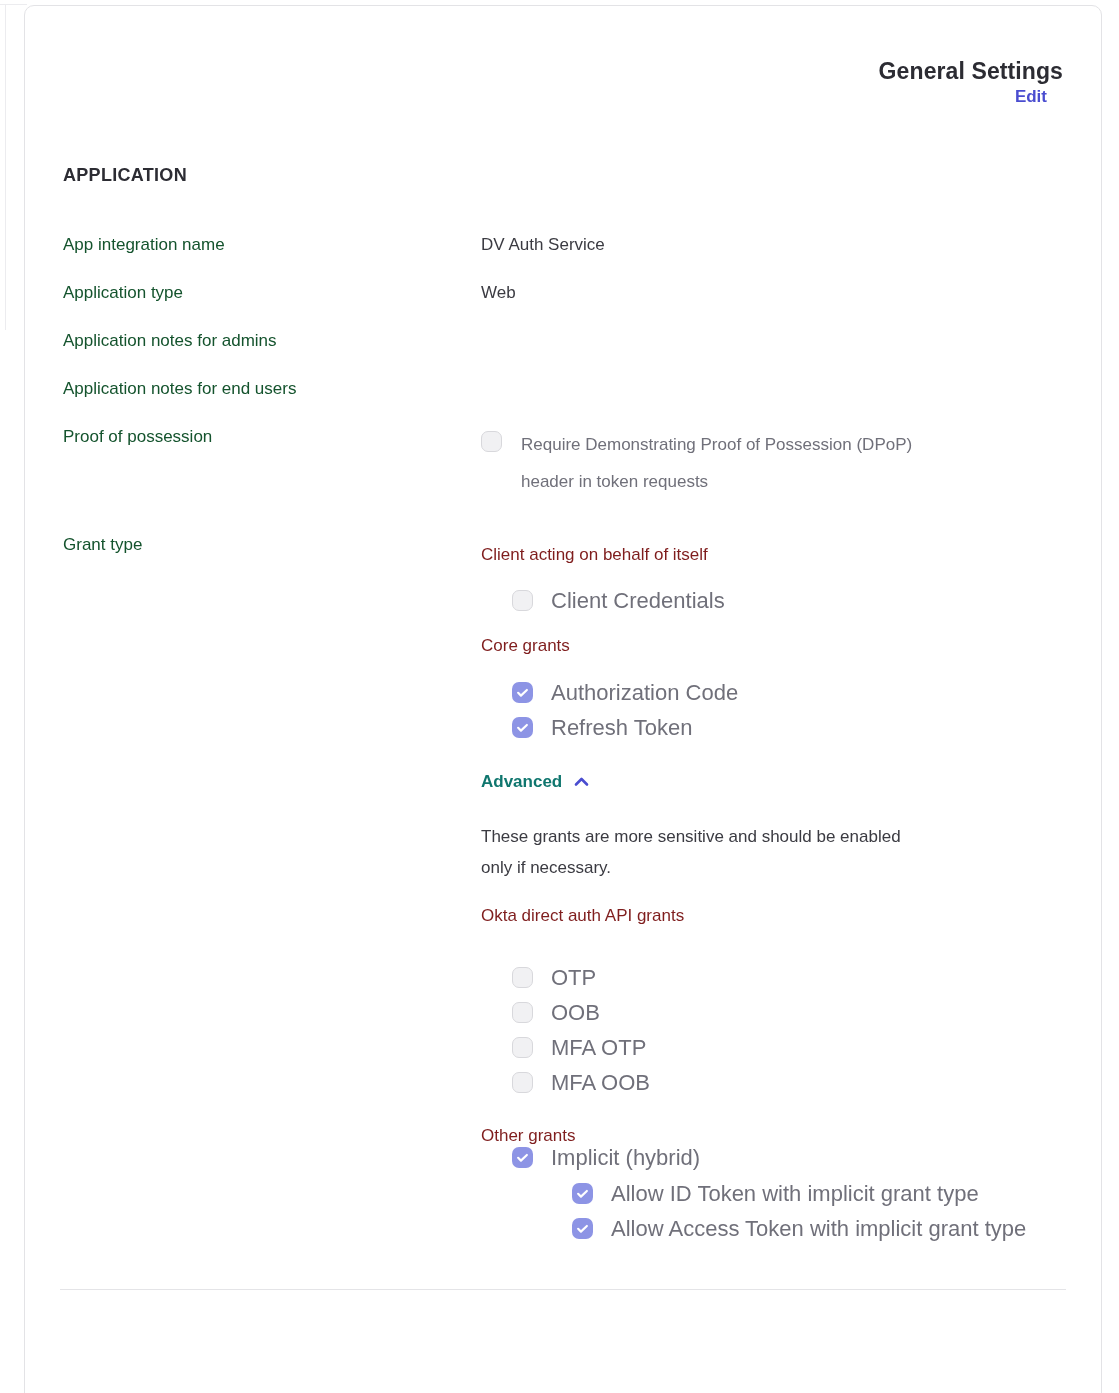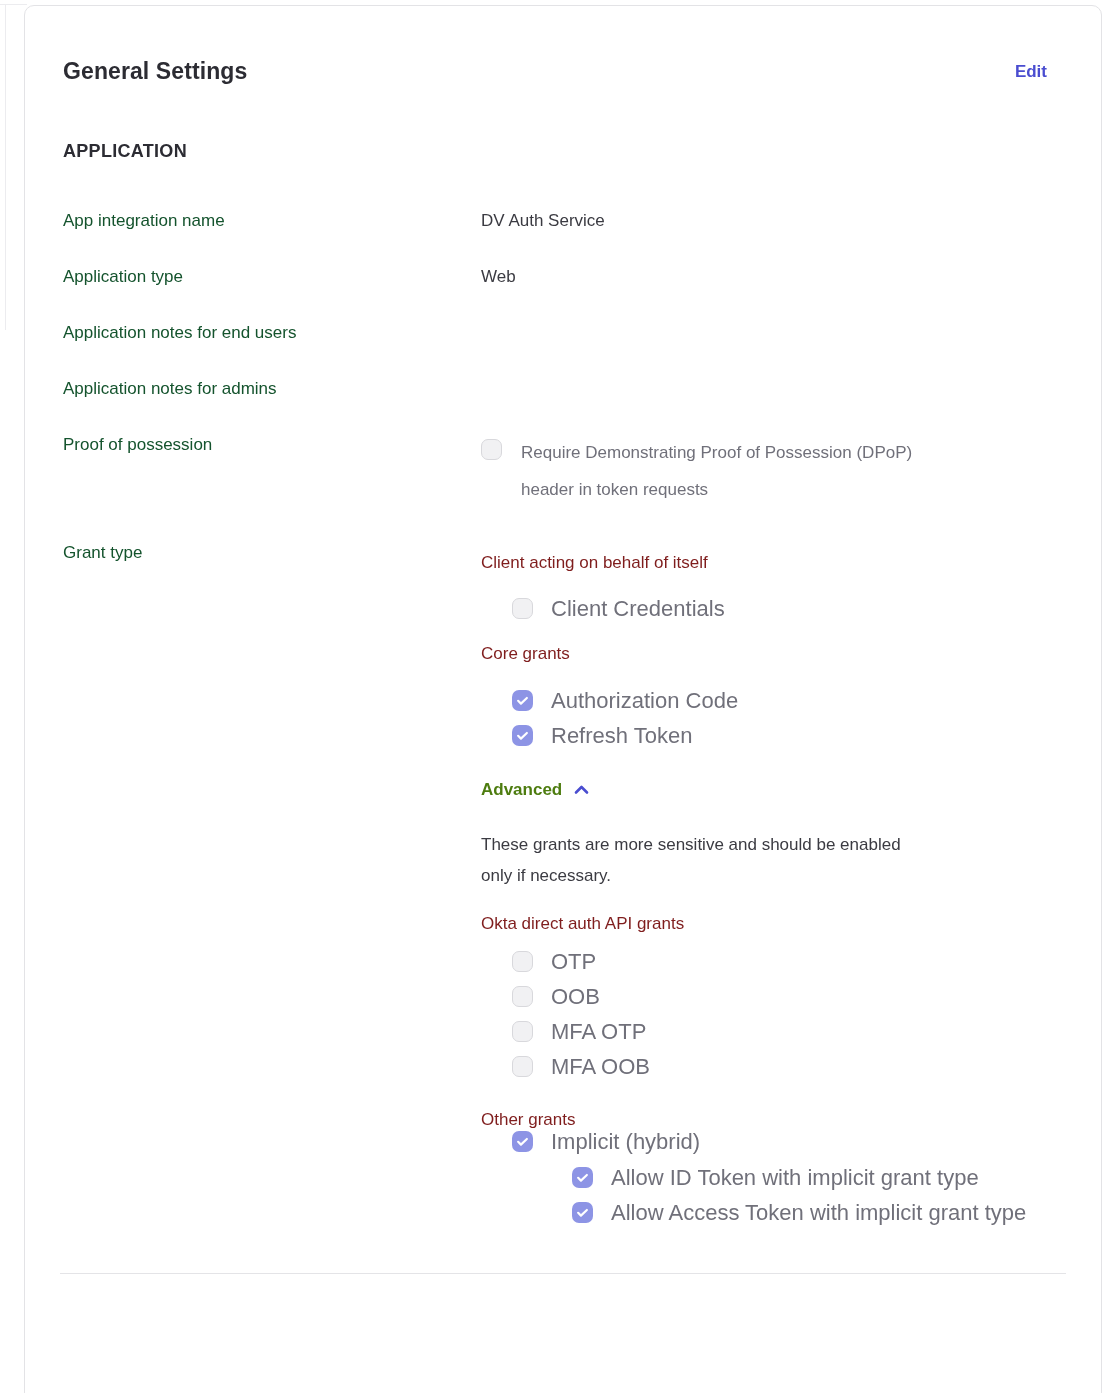--- a/index.html
+++ b/index.html
@@ -19,21 +19,22 @@
     width: 1078px; height: 1450px;
     background: #ffffff;
     border: 1px solid #e3e3e6;
     border-radius: 10px;
     padding: 52px 38px 0 38px;
   }
 
   .card-header {
     display: flex;
     justify-content: space-between;
-    align-items: center;
+    align-items: flex-end;
+    flex-direction: column;
   }
   .card-title {
     font-size: 23px;
     font-weight: 600;
     line-height: 26px;
     color: #2c2c33;
     letter-spacing: 0.1px;
   }
   .edit-link {
     font-size: 17px;
@@ -51,21 +52,21 @@
     font-size: 18px;
     font-weight: 600;
     line-height: 22px;
     color: #2c2c33;
     letter-spacing: 0.3px;
   }
 
   .row {
     display: grid;
     grid-template-columns: 418px 1fr;
-    margin-top: 34px;
+    margin-top: 26px;
   }
   .row.first { margin-top: 48px; }
   .row.grant { margin-top: 34px; }
   .row-label {
     font-size: 17px;
     line-height: 22px;
     color: #14532d;
   }
   .row-value {
     font-size: 17px;
@@ -117,21 +118,21 @@
     line-height: 22px;
     color: #7f1d1d;
   }
   .advanced-link {
     display: inline-flex;
     align-items: center;
     gap: 12px;
     font-size: 17px;
     font-weight: 700;
     line-height: 24px;
-    color: #4d7c0f;
+    color: #0f766e;
     cursor: pointer;
   }
   .grant-paragraph {
     font-size: 17px;
     line-height: 31px;
     color: #3b3b42;
   }
 
   .divider {
     margin-top: 50px;
@@ -160,26 +161,26 @@
     <div class="row-label">App integration name</div>
     <div class="row-value">DV Auth Service</div>
   </div>
 
   <div class="row">
     <div class="row-label">Application type</div>
     <div class="row-value">Web</div>
   </div>
 
   <div class="row">
+    <div class="row-label">Application notes for admins</div>
+    <div class="row-value"></div>
+  </div>
+
+  <div class="row">
     <div class="row-label">Application notes for end users</div>
-    <div class="row-value"></div>
-  </div>
-
-  <div class="row">
-    <div class="row-label">Application notes for admins</div>
     <div class="row-value"></div>
   </div>
 
   <div class="row">
     <div class="row-label">Proof of possession</div>
     <div class="dpop-block">
       <span class="cb unchecked"></span>
       <div class="dpop-text">
         <div>Require Demonstrating Proof of Possession (DPoP)</div>
         <div>header in token requests</div>
@@ -225,21 +226,21 @@
           </svg>
       </div>
 
       <div class="grant-paragraph" style="margin-top:27px">
         <div>These grants are more sensitive and should be enabled</div>
         <div>only if necessary.</div>
       </div>
 
       <div class="grant-heading" style="margin-top:22px">Okta direct auth API grants</div>
 
-      <div class="cb-row indent1" style="margin-top:16px">
+      <div class="cb-row indent1" style="margin-top:40px">
         <span class="cb unchecked"></span>
         <span class="cb-label">OTP</span>
       </div>
 
       <div class="cb-row indent1" style="margin-top:14px">
         <span class="cb unchecked"></span>
         <span class="cb-label">OOB</span>
       </div>
 
       <div class="cb-row indent1" style="margin-top:14px">

